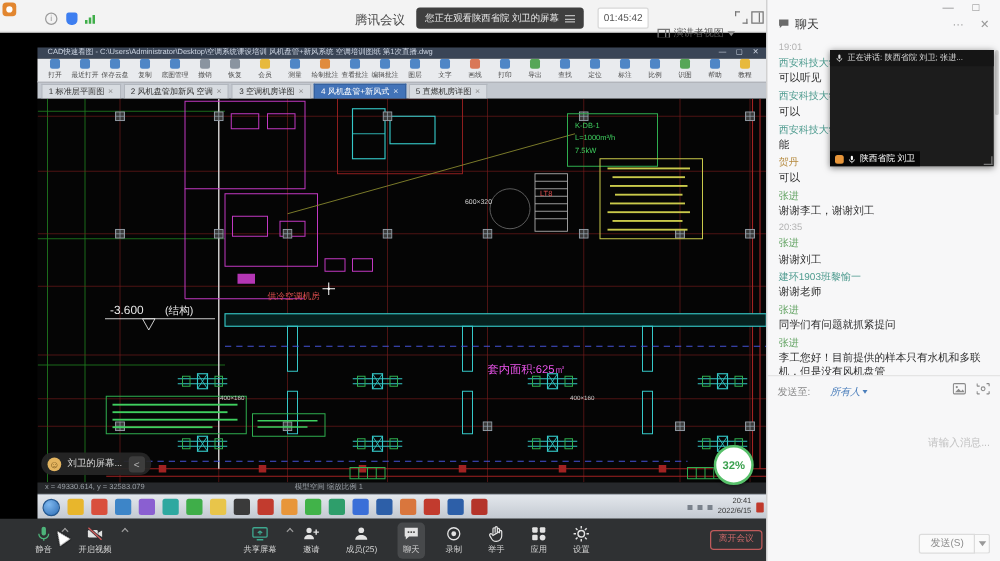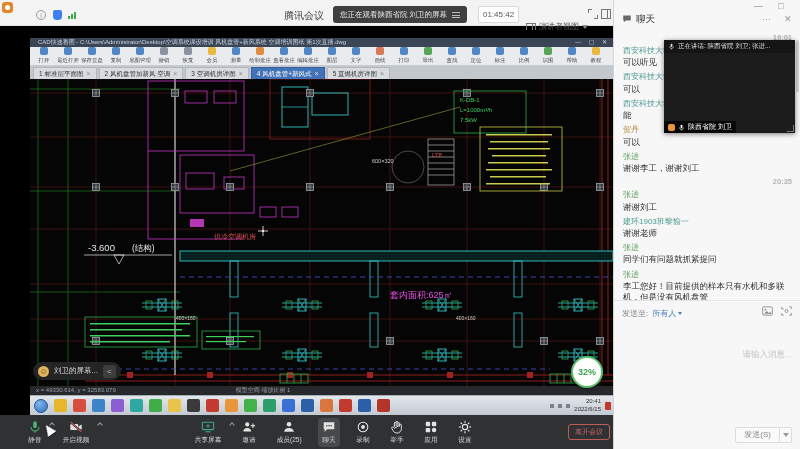--- a/index.html
+++ b/index.html
@@ -78,28 +78,28 @@
   .mt-caret{position:absolute;right:-8px;top:5px;width:4px;height:4px;border-left:1px solid #9a9a9a;border-top:1px solid #9a9a9a;transform:rotate(45deg);}
   .leave-btn{position:absolute;left:568px;top:9px;width:42px;height:16px;border:1px solid #c05b5b;border-radius:3px;color:#d06a6a;font-size:7px;line-height:14px;text-align:center;background:transparent;}
 
   
   .chat{position:absolute;left:613px;top:0;width:187px;height:449px;background:#f7f7f8;border-left:1px solid #d4d4d4;}
   .winctl{position:absolute;top:2px;font-size:9px;color:#8a8a8a;line-height:9px;}
   .chat-header{position:absolute;left:0;top:10px;width:187px;height:18px;display:flex;align-items:center;padding:0 8px;gap:4px;}
   .chat-title{font-size:9.5px;color:#333;}
   .chat-hbtn{color:#999;font-size:9px;position:absolute;top:4px;}
   .messages{position:absolute;left:0;top:28px;width:187px;height:272px;padding:2px 9px 0 9px;overflow:hidden;}
-  .msg-time{text-align:right;font-size:7.5px;color:#b3b3b3;margin:3px 0;font-weight:bold;}
+  .msg-time{text-align:left;font-size:7.5px;color:#b3b3b3;margin:3px 0;}
   .msg-sender{font-size:8px;margin-top:4px;line-height:1.3;}
   .msg-text{font-size:8.5px;color:#2e2e2e;line-height:1.3;margin-top:1px;word-break:break-all;}
   .chat-scroll{position:absolute;right:1px;top:40px;width:3px;height:52px;border-radius:2px;background:#d5d5d5;}
   .compose-divider{position:absolute;left:0;top:300px;width:187px;height:1px;background:#e4e4e4;}
   .sendto-row{position:absolute;left:0;top:305px;width:187px;height:16px;display:flex;align-items:center;padding:0 8px;font-size:8px;}
   .sendto-label{color:#888;}
-  .sendto-value{color:#4a7ebb;margin-left:4px;display:flex;align-items:center;gap:2px;}
+  .sendto-value{color:#4a7ebb;margin-left:16px;display:flex;align-items:center;gap:2px;font-style:italic;}
   .sendto-value .caret-down{border-top-color:#4a7ebb;border-left-width:2.5px;border-right-width:2.5px;border-top-width:3.5px;}
   .compose-icons{position:absolute;right:8px;top:306px;display:flex;gap:8px;align-items:center;}
   .chat-input{position:absolute;left:6px;top:324px;width:174px;height:60px;border:none;outline:none;background:transparent;font-size:8.5px;color:#333;text-align:right;}
   .chat-input::placeholder{color:#c2c2c2;}
   .send-row{position:absolute;right:8px;bottom:6px;display:flex;align-items:center;}
   .send-btn{height:16px;padding:0 8px;border:1px solid #dcdcdc;background:#fafafa;border-radius:2px 0 0 2px;font-size:8px;color:#8a8a8a;line-height:14px;}
   .send-caret{width:12px;height:16px;border:1px solid #dcdcdc;border-left:none;border-radius:0 2px 2px 0;background:#fafafa;display:flex;align-items:center;justify-content:center;}
   .send-caret .caret-down{border-top-color:#999;}
 
   

